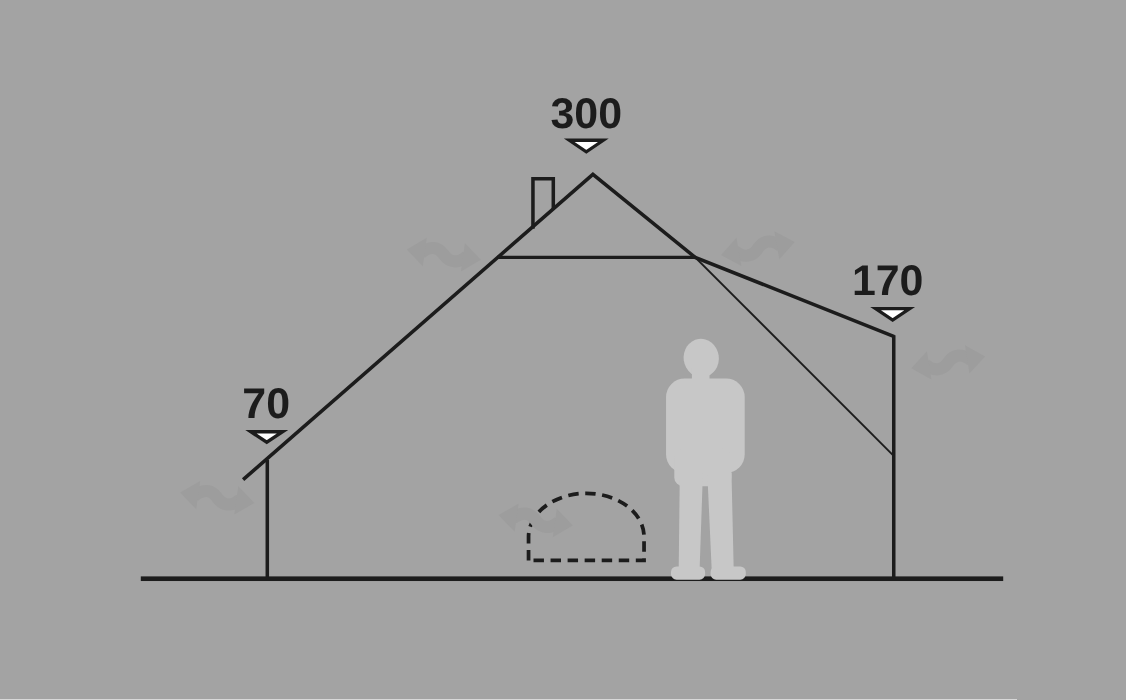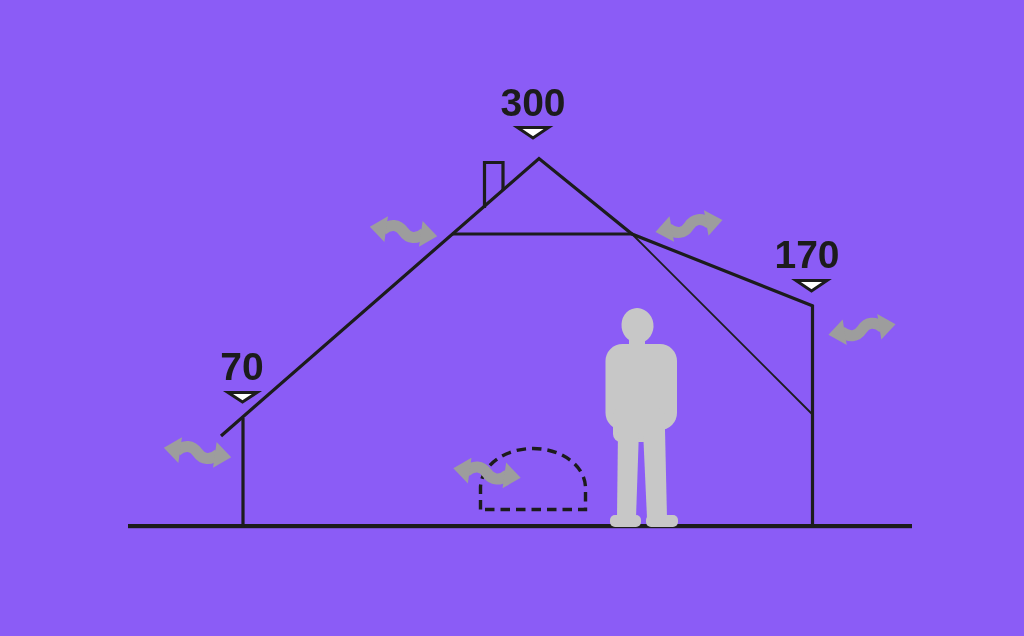--- a/index.html
+++ b/index.html
@@ -1,17 +1,17 @@
 <!DOCTYPE html>
 <html><head>
 <meta charset="utf-8">
 <title>Tent cross-section</title>
 <style>
   html,body{margin:0;padding:0;background:#ffffff;}
-  .stage{position:relative;width:1024px;height:636px;background:#8b5cf6;overflow:hidden;}
+  .stage{position:relative;width:1024px;height:636px;background:#a3a3a3;overflow:hidden;}
   svg{position:absolute;left:0;top:0;}
   text{font-family:"Liberation Sans",sans-serif;font-weight:bold;fill:#1c1c1c;}
 </style>
 </head>
 <body>
 
 <div class="stage">
 <svg width="1024" height="636" viewBox="0 0 1024 636">
   <defs>
 

